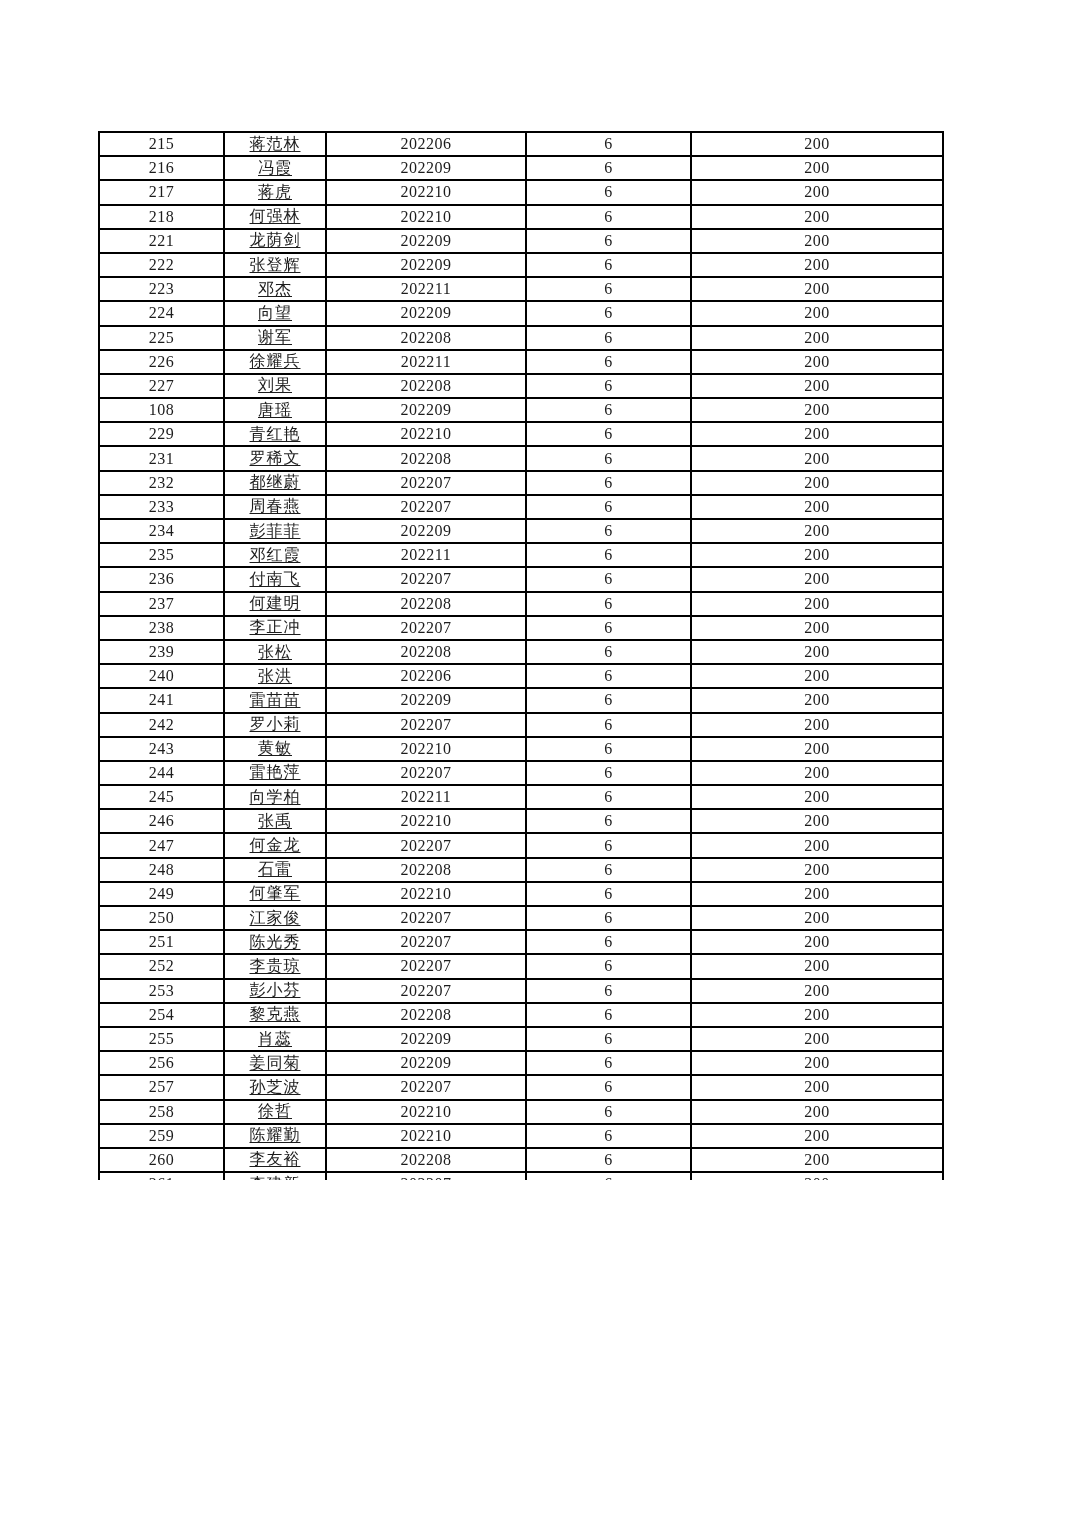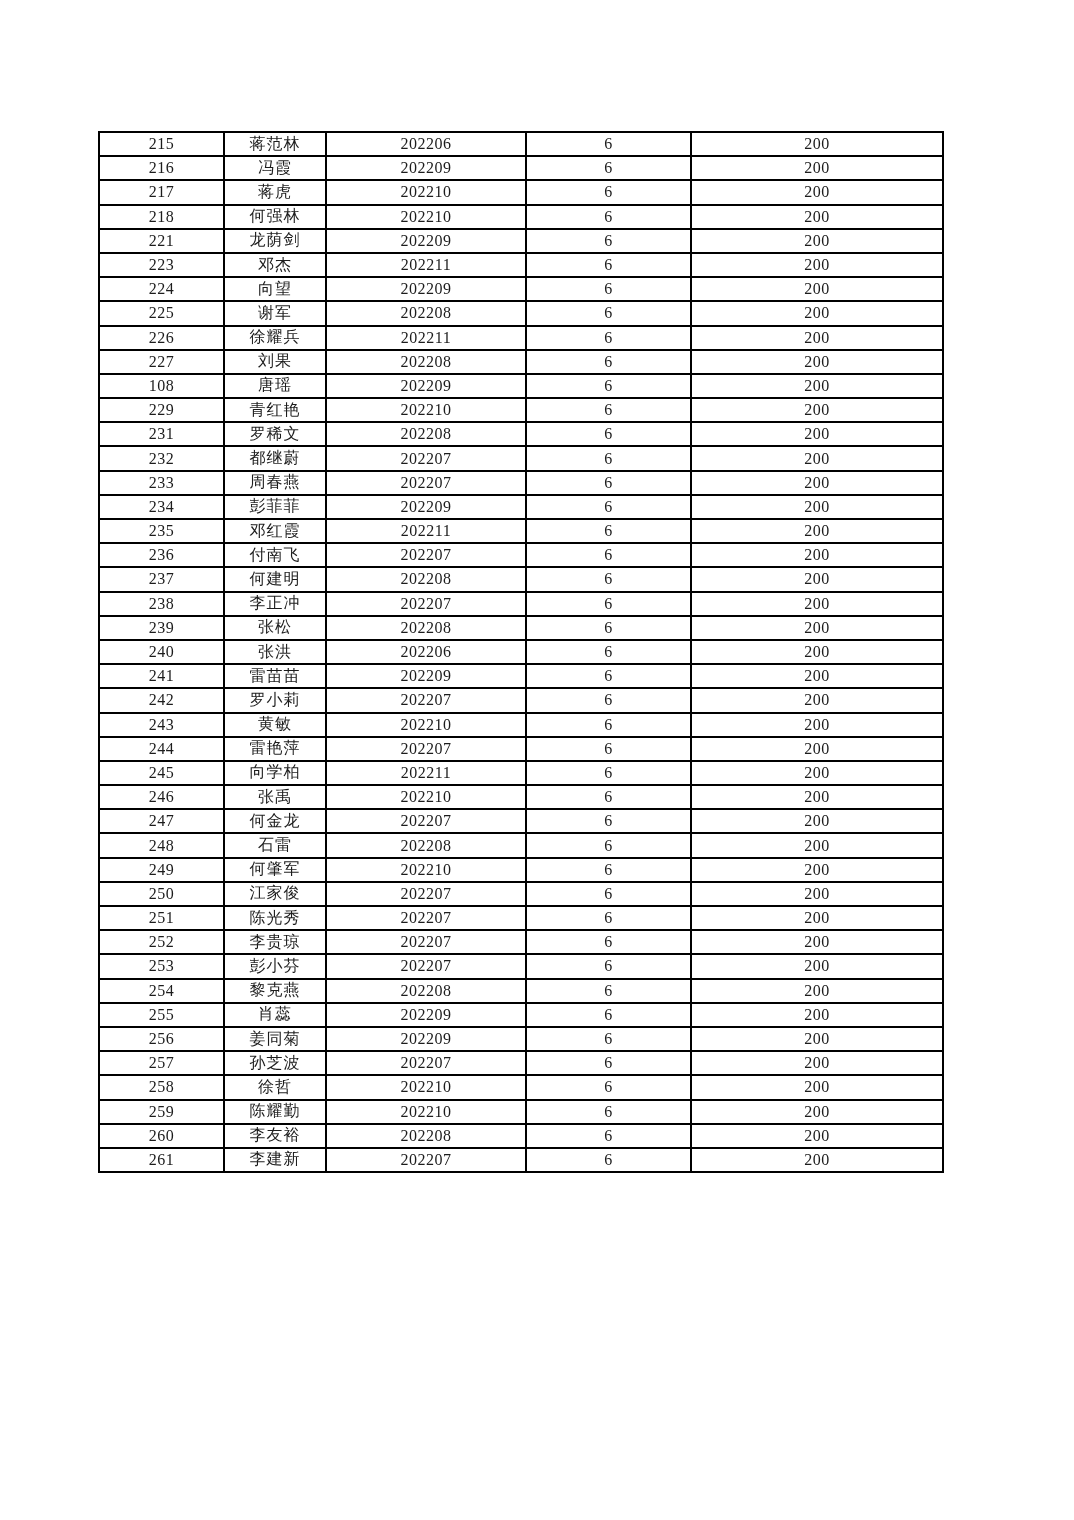--- a/index.html
+++ b/index.html
@@ -36,20 +36,21 @@
     letter-spacing: 0.5px;
     overflow: hidden;
     white-space: nowrap;
   }
   .col-no     { width: 125px; }
   .col-name   { width: 102px; }
   .col-month  { width: 200px; }
   .col-count  { width: 165px; }
   .col-amount { width: 252px; }
   .name-underline {
+    text-decoration: underline;
     text-underline-offset: 2px;
     letter-spacing: 1px;
   }
 </style>
 </head>
 <body>
 
 <div class="page">
   <table class="roster-table">
     <colgroup>
@@ -89,20 +90,27 @@
           <td>200</td>
         </tr>
         <tr>
           <td>221</td>
           <td><span class="name-underline">龙荫剑</span></td>
           <td>202209</td>
           <td>6</td>
           <td>200</td>
         </tr>
         <tr>
+          <td>222</td>
+          <td><span class="name-underline">张登辉</span></td>
+          <td>202209</td>
+          <td>6</td>
+          <td>200</td>
+        </tr>
+        <tr>
           <td>223</td>
           <td><span class="name-underline">邓杰</span></td>
           <td>202211</td>
           <td>6</td>
           <td>200</td>
         </tr>
         <tr>
           <td>224</td>
           <td><span class="name-underline">向望</span></td>
           <td>202209</td>

